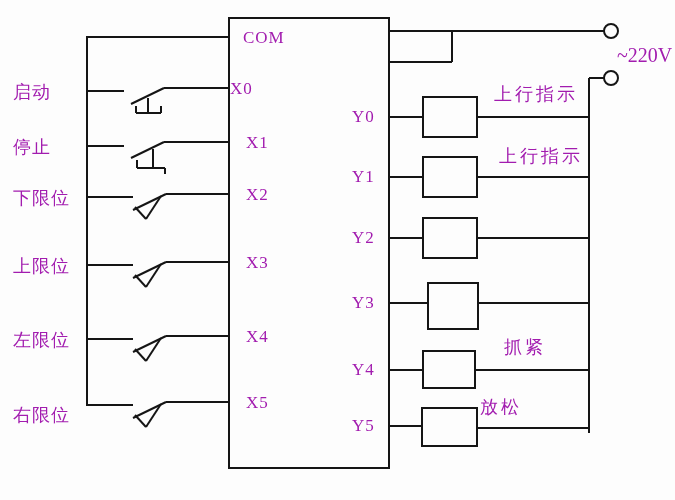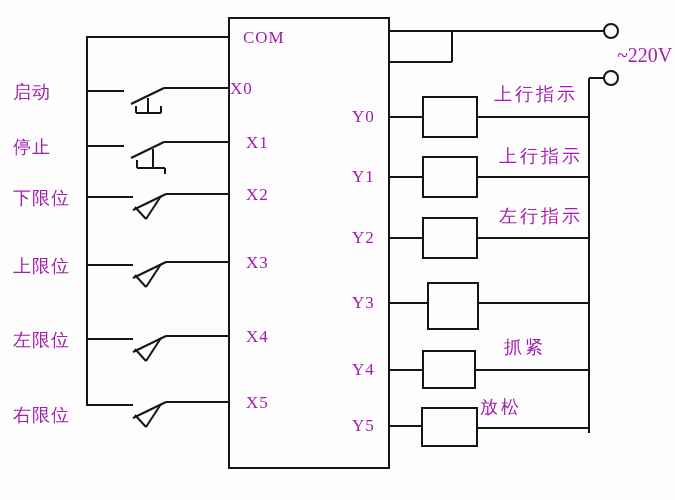--- a/index.html
+++ b/index.html
@@ -167,18 +167,17 @@
 
   <span class="lbl term" style="left:352px;top:108px">Y0</span>
   <span class="lbl term" style="left:352px;top:168px">Y1</span>
   <span class="lbl term" style="left:352px;top:229px">Y2</span>
   <span class="lbl term" style="left:352px;top:294px">Y3</span>
   <span class="lbl term" style="left:352px;top:361px">Y4</span>
   <span class="lbl term" style="left:352px;top:417px">Y5</span>
 
   <span class="lbl dev-out" style="left:494px;top:85px">上行指示</span>
   <span class="lbl dev-out" style="left:499px;top:147px">上行指示</span>
-  <span class="lbl dev-out" style="left:499px;top:207px">左行指示</span>
   <span class="lbl dev-out" style="left:504px;top:338px">抓紧</span>
   <span class="lbl dev-out" style="left:480px;top:398px">放松</span>
 
   <span class="lbl volt" style="left:617px;top:46px">~220V</span>
 </div>
 
 </body></html>

